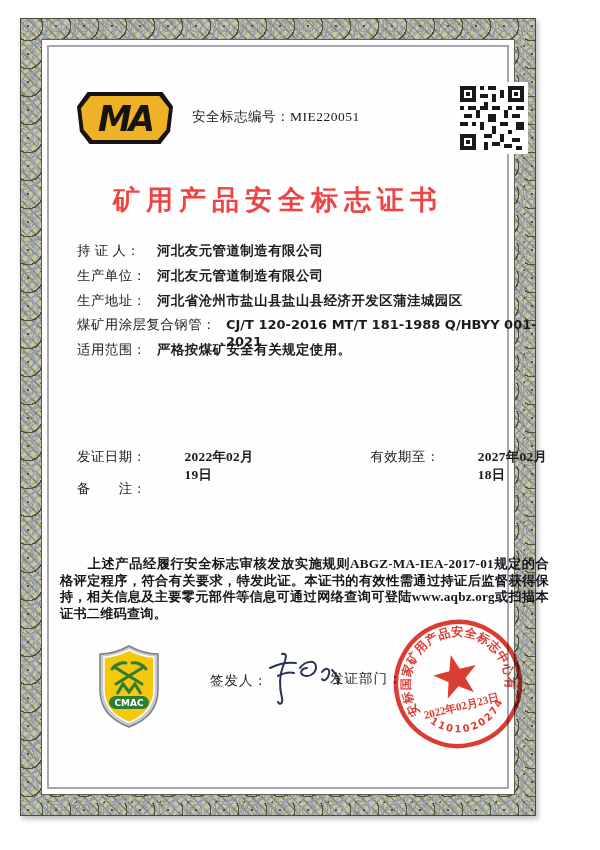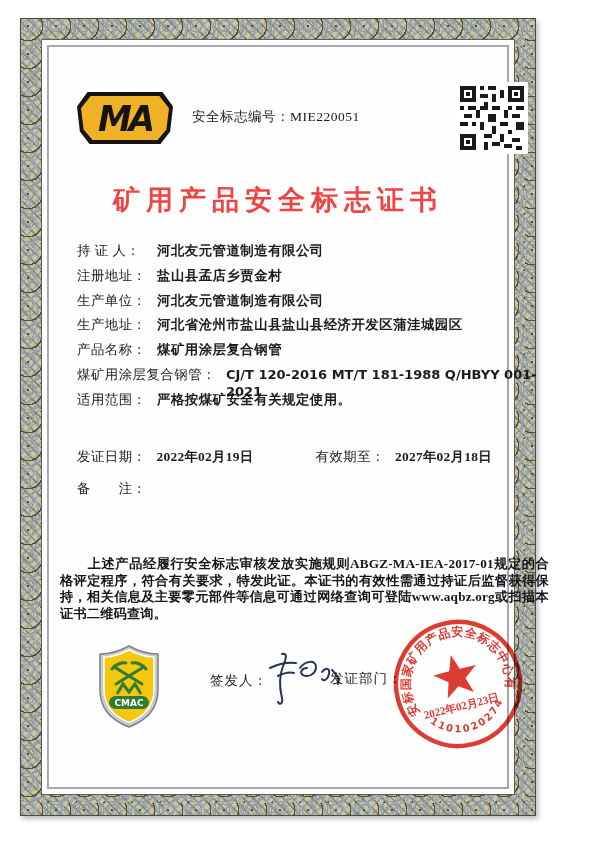--- a/index.html
+++ b/index.html
@@ -34,21 +34,21 @@
   .title{position:absolute;left:0;top:142px;width:100%;text-align:center;
     font-size:27px;font-weight:bold;letter-spacing:6px;color:#ef4444;}
 
   
   .fields{position:absolute;left:35px;top:202px;width:470px;}
   .row{display:flex;height:24.8px;align-items:flex-start;font-size:13.4px;line-height:17px;}
   .row .lbl{width:80px;flex:0 0 auto;white-space:pre;letter-spacing:.5px;}
   .row.long .lbl{width:auto;margin-right:10px;}
   .row .val{font-weight:bold;letter-spacing:.5px;}
   .val.code{font-family:"DejaVu Sans","Liberation Sans",sans-serif;font-size:13px;letter-spacing:0;}
-  .daterow{position:absolute;left:35px;top:408px;width:480px;display:flex;font-size:13.4px;}
+  .daterow{position:absolute;left:35px;top:408px;width:480px;display:flex;font-size:13.4px;gap:28px;}
   .daterow .lbl{white-space:pre;letter-spacing:.5px;}
   .daterow .val{font-weight:bold;margin-left:10px;letter-spacing:.3px;}
   .daterow .spacer{width:62px;}
   .remarkrow{position:absolute;left:35px;top:440px;font-size:13.4px;white-space:pre;letter-spacing:.5px;}
 
   .statement{position:absolute;left:18px;top:516px;width:489px;font-size:13.2px;line-height:16.6px;
     font-weight:bold;text-align:justify;text-indent:2.1em;letter-spacing:.2px;color:#15151a;}
 
   
   .cmac{position:absolute;left:54px;top:604px;}
@@ -122,34 +122,26 @@
       </svg>
 
       <div class="title">矿用产品安全标志证书</div>
 
       <div class="fields">
         <div class="row">
           <span class="lbl">持 证 人：</span>
           <span class="val">河北友元管道制造有限公司</span>
         </div>
         <div class="row">
-          <span class="lbl">注册地址：</span>
-          <span class="val">盐山县孟店乡贾金村</span>
-        </div>
-        <div class="row">
           <span class="lbl">生产单位：</span>
           <span class="val">河北友元管道制造有限公司</span>
         </div>
         <div class="row">
           <span class="lbl">生产地址：</span>
           <span class="val">河北省沧州市盐山县盐山县经济开发区蒲洼城园区</span>
-        </div>
-        <div class="row">
-          <span class="lbl">产品名称：</span>
-          <span class="val">煤矿用涂层复合钢管</span>
         </div>
         <div class="row long">
           <span class="lbl">煤矿用涂层复合钢管：</span>
           <span class="val code">CJ/T 120-2016 MT/T 181-1988 Q/HBYY 001-2021</span>
         </div>
         <div class="row">
           <span class="lbl">适用范围：</span>
           <span class="val">严格按煤矿安全有关规定使用。</span>
         </div>
       </div>

